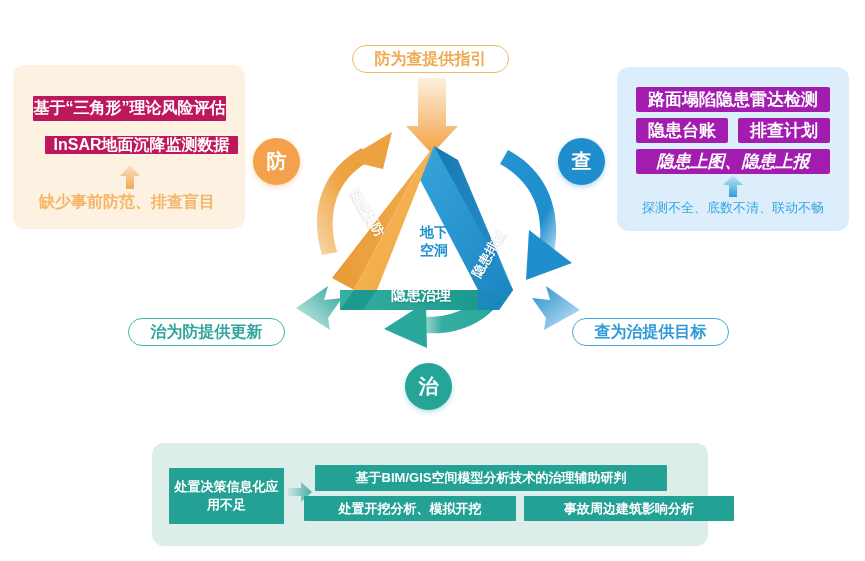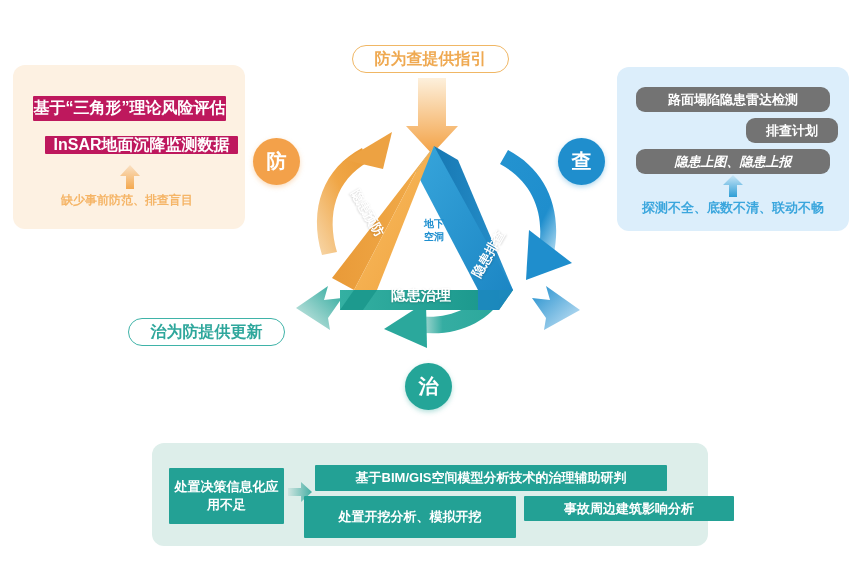--- a/index.html
+++ b/index.html
@@ -20,65 +20,65 @@
   .btn-orange {
     position: absolute; background: #be185d;
     color: #fff; font-size: 16px; font-weight: bold;
     display: flex; align-items: center; justify-content: center;
     border-radius: 1px;
   }
   #btn-triangle-risk { left: 20px; top: 31px; width: 193px; height: 25px; }
   #btn-insar        { left: 32px; top: 71px; width: 193px; height: 18px; }
   #gap-prevent-text {
     position: absolute; left: 0; top: 127px; width: 228px;
-    text-align: center; color: #f5b567; font-size: 12px; font-weight: bold;
+    text-align: center; color: #f5b567; font-size: 16px; font-weight: bold;
   }
   #arrow-up-orange {
     position: absolute; left: 107px; top: 100px; width: 20px; height: 24px;
   }
 
   
   #panel-inspect {
     position: absolute; left: 617px; top: 67px;
     width: 232px; height: 164px;
     background: #dceefb; border-radius: 12px;
   }
   .btn-blue {
-    position: absolute; background: #737373;
-    color: #fff; font-size: 13px; font-weight: bold;
-    display: flex; align-items: center; justify-content: center;
-    border-radius: 9px;
+    position: absolute; background: #a21caf;
+    color: #fff; font-size: 17px; font-weight: bold;
+    display: flex; align-items: center; justify-content: center;
+    border-radius: 2px;
   }
   #btn-radar     { left: 19px; top: 20px;  width: 194px; height: 25px; }
   #btn-ledger    { left: 19px; top: 51px;  width: 92px;  height: 25px; }
-  #btn-plan      { left: 121px;top: 51px;  width: 92px;  height: 25px; margin-left: 8px; }
+  #btn-plan      { left: 121px;top: 51px;  width: 92px;  height: 25px; }
   #btn-upload    { left: 19px; top: 82px;  width: 194px; height: 25px; font-style: italic; }
   #gap-inspect-text {
     position: absolute; left: 0; top: 132px; width: 232px;
-    text-align: center; color: #3ba6dd; font-size: 13px; font-weight: bold;
+    text-align: center; color: #3ba6dd; font-size: 13px; font-weight: normal;
   }
   #arrow-up-blue {
     position: absolute; left: 106px; top: 108px; width: 20px; height: 22px;
   }
 
   
   #panel-govern {
     position: absolute; left: 152px; top: 443px;
     width: 556px; height: 103px;
     background: #ddeeea; border-radius: 12px;
   }
   .btn-teal {
     position: absolute; background: #23a195;
     color: #fff; font-size: 13px; font-weight: bold;
     display: flex; align-items: center; justify-content: center;
     text-align: center; line-height: 1.35; border-radius: 1px;
   }
   #btn-decision-gap { left: 17px;  top: 25px; width: 115px; height: 56px; }
   #btn-bim-gis      { left: 163px; top: 22px; width: 352px; height: 26px; }
-  #btn-excavation   { left: 152px; top: 53px; width: 212px; height: 42px; }
+  #btn-excavation   { left: 152px; top: 53px; width: 212px; height: 25px; }
   #btn-building     { left: 372px; top: 53px; width: 210px; height: 25px; }
   #arrow-right-teal { position: absolute; left: 136px; top: 39px; width: 24px; height: 20px; }
 
   
   .badge {
     position: absolute; border-radius: 50%;
     display: flex; align-items: center; justify-content: center;
     color: #fff; font-size: 20px; font-weight: bold;
   }
   #badge-prevent { left: 253px; top: 138px; width: 47px; height: 47px;
@@ -104,22 +104,22 @@
   
   #triangle-wrap { position: absolute; left: 318px; top: 138px; width: 232px; height: 182px; }
   .tri-label {
     position: absolute; color: #fff; font-size: 13px; font-weight: bold;
     white-space: nowrap; text-shadow: 0 1px 2px rgba(0,0,0,.18);
   }
   #label-prevent-side { left: 44px;  top: 48px;  transform: rotate(60deg); transform-origin: left top; }
   #label-inspect-side { left: 150px; top: 44px;  transform: rotate(-60deg) translateX(-100%); transform-origin: right top; }
   #label-govern-side  { left: 73px;  top: 148px; font-size: 15px; }
   #label-center {
-    position: absolute; left: 78px; top: 80px; width: 76px;
-    text-align: center; color: #1e8fcf; font-size: 10px; font-weight: bold; line-height: 1.25;
+    position: absolute; left: 78px; top: 86px; width: 76px;
+    text-align: center; color: #1e8fcf; font-size: 14px; font-weight: bold; line-height: 1.25;
   }
 </style>
 </head>
 <body>
 
 <div id="stage">
 
   <div id="panel-prevent">
     <div class="btn-orange" id="btn-triangle-risk">基于“三角形”理论风险评估</div>
     <div class="btn-orange" id="btn-insar">InSAR地面沉降监测数据</div>
@@ -132,20 +132,21 @@
         </linearGradient>
       </defs>
       <polygon points="10,0 20,11 14,11 14,24 6,24 6,11 0,11" fill="url(#gradUpOrange)"></polygon>
     </svg>
 
     <div id="gap-prevent-text">缺少事前防范、排查盲目</div>
   </div>
 
   <div id="panel-inspect">
     <div class="btn-blue" id="btn-radar">路面塌陷隐患雷达检测</div>
+    <div class="btn-blue" id="btn-ledger">隐患台账</div>
     <div class="btn-blue" id="btn-plan">排查计划</div>
     <div class="btn-blue" id="btn-upload">隐患上图、隐患上报</div>
 
     <svg id="arrow-up-blue" viewBox="0 0 20 22">
       <defs>
         <linearGradient id="gradUpBlue" x1="0" y1="1" x2="0" y2="0">
           <stop offset="0%" stop-color="#2e9ed6"></stop>
           <stop offset="100%" stop-color="#c9e6f7"></stop>
         </linearGradient>
       </defs>
@@ -168,20 +169,21 @@
       <polygon points="0,6 13,6 13,0 24,10 13,20 13,14 0,14" fill="url(#gradRightTeal)"></polygon>
     </svg>
 
     <div class="btn-teal" id="btn-bim-gis">基于BIM/GIS空间模型分析技术的治理辅助研判</div>
     <div class="btn-teal" id="btn-excavation">处置开挖分析、模拟开挖</div>
     <div class="btn-teal" id="btn-building">事故周边建筑影响分析</div>
   </div>
 
   <div class="pill" id="pill-prevent-inspect">防为查提供指引</div>
   <div class="pill" id="pill-govern-prevent">治为防提供更新</div>
+  <div class="pill" id="pill-inspect-govern">查为治提供目标</div>
 
   <div class="badge" id="badge-prevent">防</div>
   <div class="badge" id="badge-inspect">查</div>
   <div class="badge" id="badge-govern">治</div>
 
   <svg style="position:absolute;left:250px;top:70px;width:380px;height:330px;overflow:visible" viewBox="0 0 380 330">
     <defs>
       <linearGradient id="gArcOrange" x1="0" y1="1" x2="1" y2="0">
         <stop offset="0%" stop-color="#f7d7aa"></stop>
         <stop offset="55%" stop-color="#f0a646"></stop>

